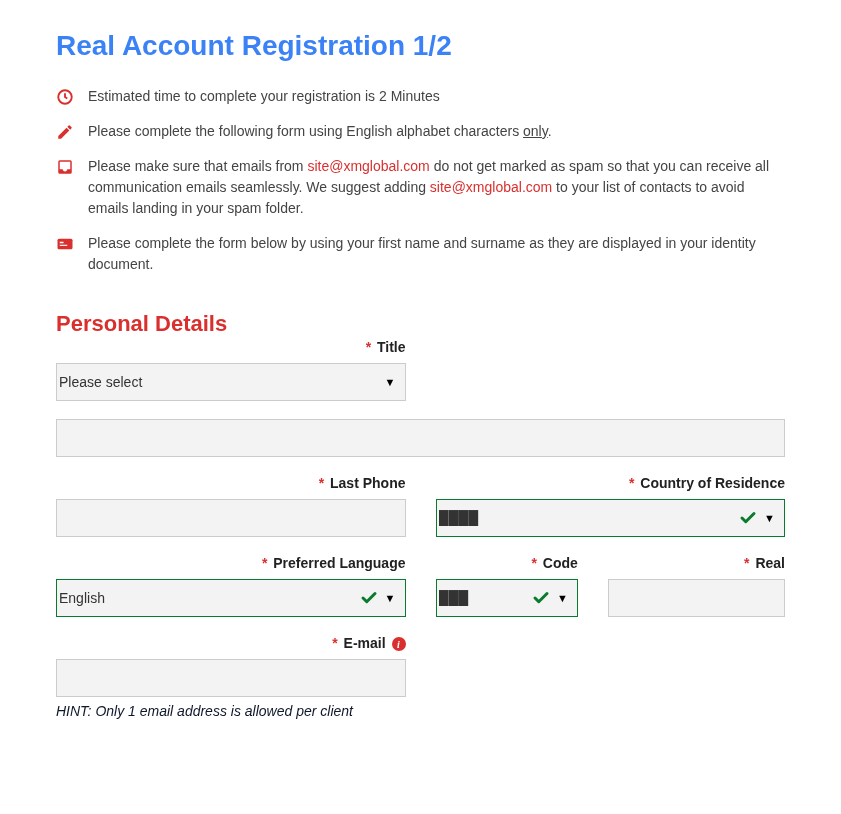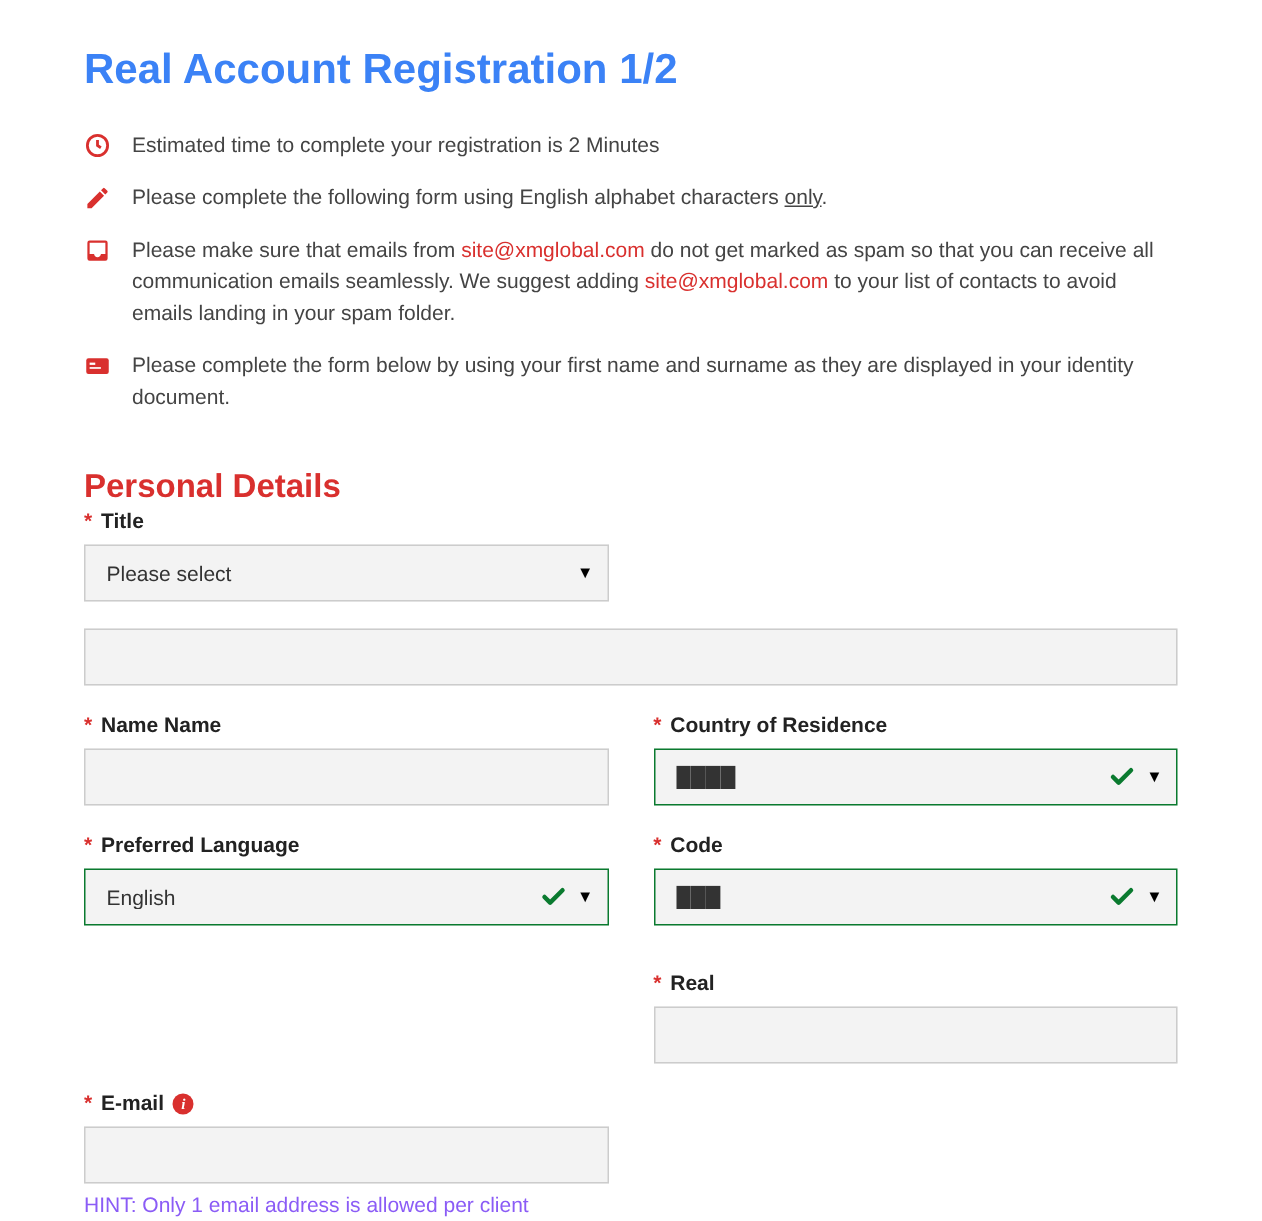--- a/index.html
+++ b/index.html
@@ -49,20 +49,21 @@
       margin-bottom: 18px;
     }
     .form-group { flex: 1; }
     .form-group.half { flex: 0 0 calc(50% - 15px); }
     .field-label {
       display: block;
       font-size: 14px;
       font-weight: 700;
       color: #222;
       margin-bottom: 8px;
+      text-align: right;
     }
     .required-star { color: #d9302e; margin-right: 2px; }
     .info-circle {
       display: inline-flex;
       align-items: center;
       justify-content: center;
       width: 14px;
       height: 14px;
       border-radius: 50%;
       background: #d9302e;
@@ -72,21 +73,21 @@
       font-style: italic;
       font-family: Georgia, serif;
       margin-left: 2px;
       vertical-align: middle;
     }
     .field-input, .field-select {
       width: 100%;
       height: 38px;
       border: 1px solid #ccc;
       background: #f3f3f3;
-      padding: 0 14px;
+      padding: 0 2px;
       font-size: 14px;
       color: #333;
     }
     .field-select {
       appearance: none;
       -webkit-appearance: none;
       background-image: none;
       padding-right: 30px;
     }
     .select-wrapper { position: relative; }
@@ -105,24 +106,25 @@
       position: absolute;
       right: 28px;
       top: 50%;
       transform: translateY(-50%);
       color: #0a7a2f;
       pointer-events: none;
     }
     .valid-check svg { display: block; width: 18px; height: 18px; }
     .hint {
       font-size: 14px;
-      color: #8b5cf6;
+      color: #0f172a;
       margin-top: 6px;
-    }
-    .phone-row { display: flex; gap: 30px; flex-direction: column; }
+      font-style: italic;
+    }
+    .phone-row { display: flex; gap: 30px; }
     .phone-row .form-group:first-child { flex: 0 0 calc(45% - 15px); }
     .phone-row .form-group:last-child { flex: 1; }
     .blur-text {
       filter: blur(4px);
       color: #888;
       user-select: none;
     }
   </style>
 </head>
 <body>
@@ -191,21 +193,21 @@
 </div>
 
 <div class="form-row">
   <div class="form-group">
     <input class="field-input" type="text" style="">
   </div>
 </div>
 
 <div class="form-row">
   <div class="form-group">
-    <label class="field-label"><span class="required-star">*</span> <span>Name Name</span></label>
+    <label class="field-label"><span class="required-star">*</span> <span>Last Phone</span></label>
     <input class="field-input" type="text" style="">
   </div>
   <div class="form-group">
     <label class="field-label"><span class="required-star">*</span> <span>Country of Residence</span></label>
     <div class="select-wrapper valid">
       <select class="field-select">
         <option><span class="blur-text">████</span></option>
       </select>
       <span class="valid-check">
         <svg viewBox="0 0 24 24" fill="none" stroke="currentColor" stroke-width="4" stroke-linecap="round" stroke-linejoin="round">

